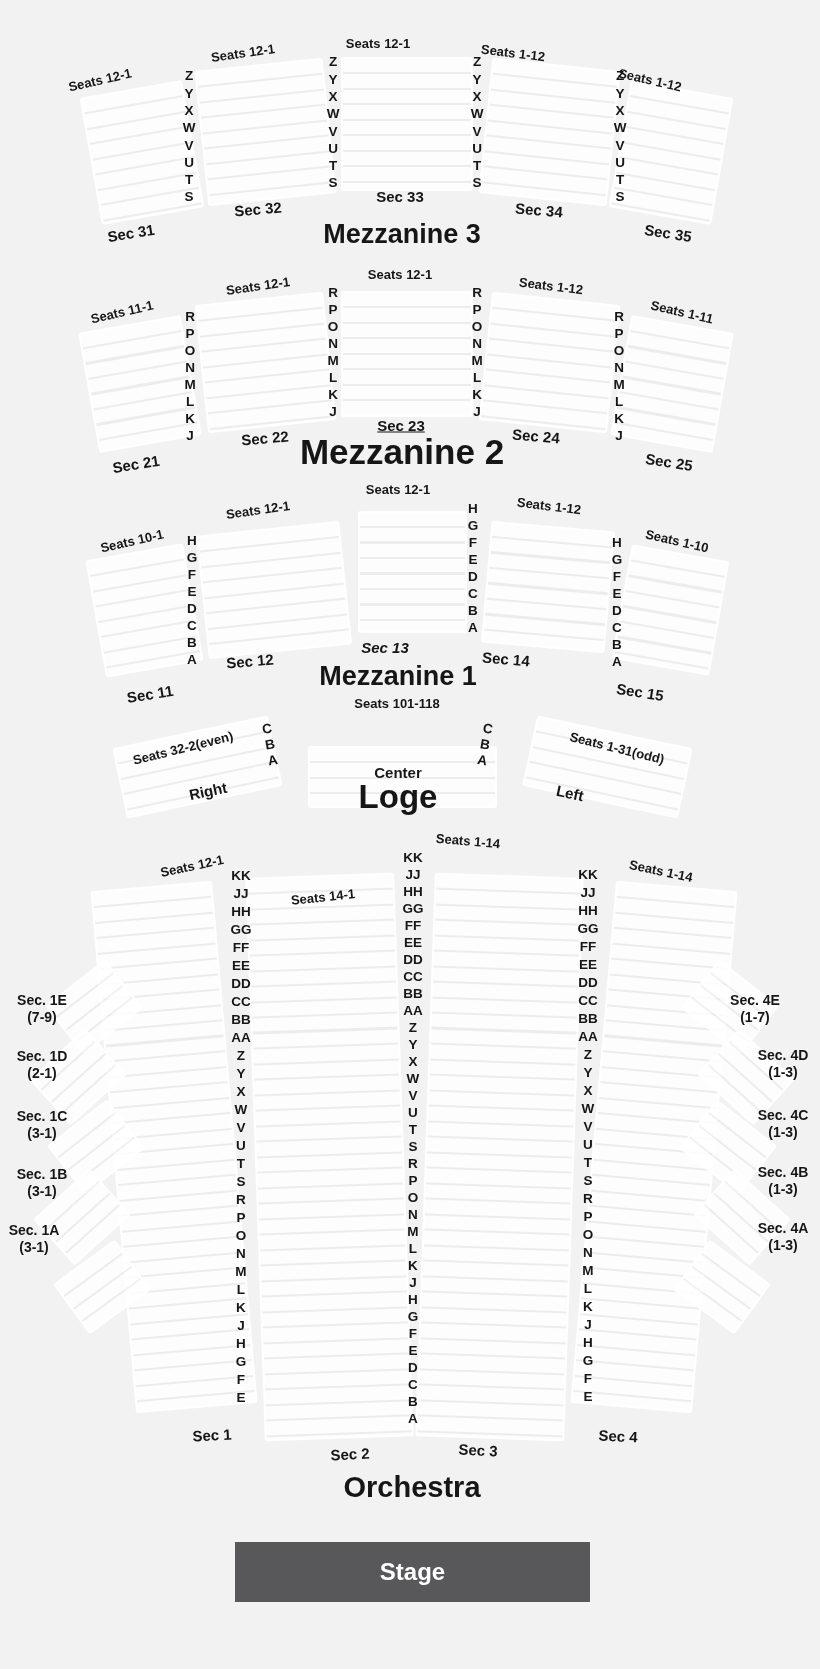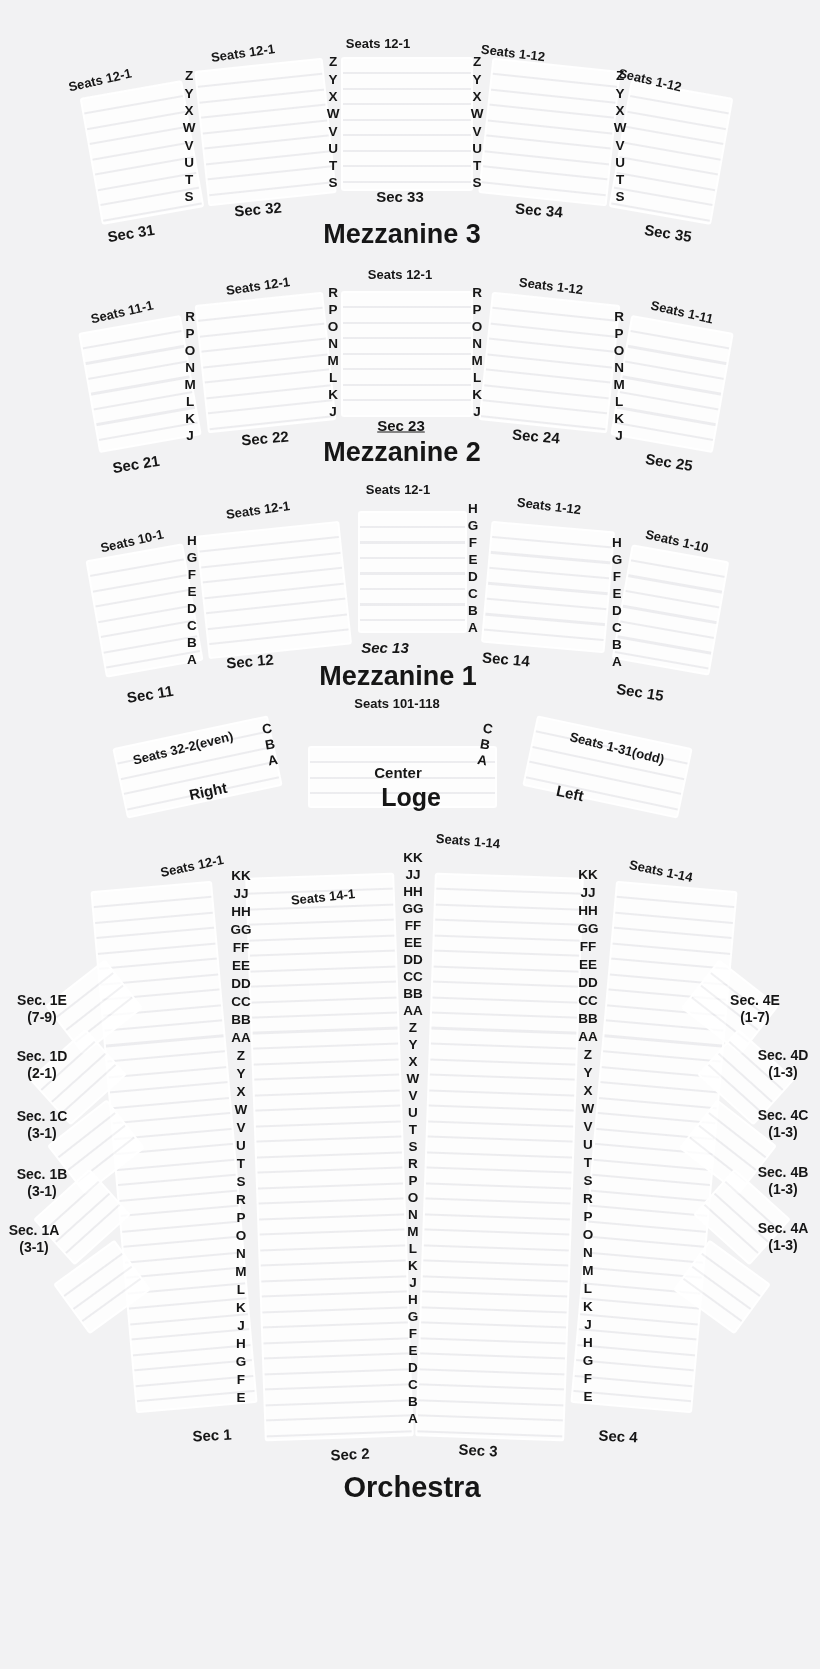--- a/index.html
+++ b/index.html
@@ -22,20 +22,23 @@
   .stage{
     position:absolute;z-index:2;left:235px;top:1542px;width:355px;height:60px;
     background:#58585a;display:flex;align-items:center;justify-content:center;
   }
   .stage-text{color:#ffffff;font-size:24px;font-weight:bold;}
 </style>
 </head>
 <body>
 
 <div id="chart">
+  <div class="stage">
+    <span class="stage-text">Stage</span>
+  </div>
 <div class="blk" style="left: 90px; top: 87.5px; width: 100px; height: 125px; transform: rotate(-10deg);"></div>
     <div class="blk" style="left: 200.5px; top: 64px; width: 125px; height: 132px; transform: rotate(-6deg);"></div>
     <div class="blk" style="left: 341px; top: 57px; width: 128px; height: 130px; transform: rotate(0deg);"></div>
     <div class="blk" style="left: 484.5px; top: 64px; width: 125px; height: 132px; transform: rotate(6deg);"></div>
     <div class="blk" style="left: 619px; top: 87.5px; width: 100px; height: 125px; transform: rotate(10deg);"></div>
     <div class="blk" style="left: 88px; top: 323px; width: 100px; height: 118px; transform: rotate(-10deg);"></div>
     <div class="blk" style="left: 200.5px; top: 297.5px; width: 125px; height: 125px; transform: rotate(-6deg);"></div>
     <div class="blk" style="left: 341px; top: 291px; width: 128px; height: 122px; transform: rotate(0deg);"></div>
     <div class="blk" style="left: 484.5px; top: 297.5px; width: 125px; height: 125px; transform: rotate(6deg);"></div>
     <div class="blk" style="left: 620px; top: 323px; width: 100px; height: 118px; transform: rotate(10deg);"></div>
@@ -139,21 +142,21 @@
 N
 M
 L
 K
 J</div>
     <div class="lbl sec-label" style="left: 136px; top: 464px; transform: translate(-50%, -50%) rotate(-9deg);">Sec 21</div>
     <div class="lbl sec-label" style="left: 265px; top: 438px; transform: translate(-50%, -50%) rotate(-5deg);">Sec 22</div>
     <div class="lbl sec-label" style="left: 401px; top: 425px; transform: translate(-50%, -50%) rotate(0deg); text-decoration: underline;">Sec 23</div>
     <div class="lbl sec-label" style="left: 536px; top: 436px; transform: translate(-50%, -50%) rotate(5deg);">Sec 24</div>
     <div class="lbl sec-label" style="left: 669px; top: 462px; transform: translate(-50%, -50%) rotate(9deg);">Sec 25</div>
-    <div class="lbl level-title" style="font-size: 27px; left: 402px; top: 452px; transform: translate(-50%, -50%) rotate(0deg);">Mezzanine 2</div>
+    <div class="lbl level-title" style="font-size: 35px; left: 402px; top: 452px; transform: translate(-50%, -50%) rotate(0deg);">Mezzanine 2</div>
     <div class="lbl seat-label" style="left: 132px; top: 541px; transform: translate(-50%, -50%) rotate(-13deg);">Seats 10-1</div>
     <div class="lbl seat-label" style="left: 258px; top: 510px; transform: translate(-50%, -50%) rotate(-8deg);">Seats 12-1</div>
     <div class="lbl seat-label" style="left: 398px; top: 489px; transform: translate(-50%, -50%) rotate(0deg);">Seats 12-1</div>
     <div class="lbl seat-label" style="left: 549px; top: 506px; transform: translate(-50%, -50%) rotate(7deg);">Seats 1-12</div>
     <div class="lbl seat-label" style="left: 677px; top: 541px; transform: translate(-50%, -50%) rotate(13deg);">Seats 1-10</div>
     <div class="letter-col" style="left: 192px; top: 531.5px; line-height: 17px; transform: translateX(-50%) rotate(0deg);">H
 G
 F
 E
 D
@@ -188,21 +191,21 @@
 A</div>
     <div class="letter-col" style="left: 485px; top: 721px; line-height: 16px; transform: translateX(-50%) rotate(10deg);">C
 B
 A</div>
     <div class="lbl seat-label" style="left: 183px; top: 748px; transform: translate(-50%, -50%) rotate(-14deg);">Seats 32-2(even)</div>
     <div class="lbl seat-label" style="left: 617px; top: 748px; transform: translate(-50%, -50%) rotate(14deg);">Seats 1-31(odd)</div>
     <div class="lbl seat-label" style="left: 468px; top: 841px; transform: translate(-50%, -50%) rotate(5deg);">Seats 1-14</div>
     <div class="lbl area-label" style="left: 208px; top: 791px; transform: translate(-50%, -50%) rotate(-12deg);">Right</div>
     <div class="lbl area-label" style="left: 398px; top: 772px; transform: translate(-50%, -50%) rotate(0deg);">Center</div>
     <div class="lbl area-label" style="left: 570px; top: 793px; transform: translate(-50%, -50%) rotate(12deg);">Left</div>
-    <div class="lbl level-title" style="font-size: 25px; left: 411px; top: 797px; transform: translate(-50%, -50%) rotate(0deg);">Loge</div>
+    <div class="lbl level-title" style="font-size: 33px; left: 398px; top: 797px; transform: translate(-50%, -50%) rotate(0deg);">Loge</div>
     <div class="lbl seat-label" style="left: 192px; top: 866px; transform: translate(-50%, -50%) rotate(-12deg);">Seats 12-1</div>
     <div class="lbl seat-label" style="left: 323px; top: 897px; transform: translate(-50%, -50%) rotate(-6deg);">Seats 14-1</div>
     <div class="lbl seat-label" style="left: 661px; top: 871px; transform: translate(-50%, -50%) rotate(12deg);">Seats 1-14</div>
     <div class="letter-col" style="left: 241px; top: 867px; line-height: 18px; transform: translateX(-50%) rotate(0deg);">KK
 JJ
 HH
 GG
 FF
 EE
 DD

